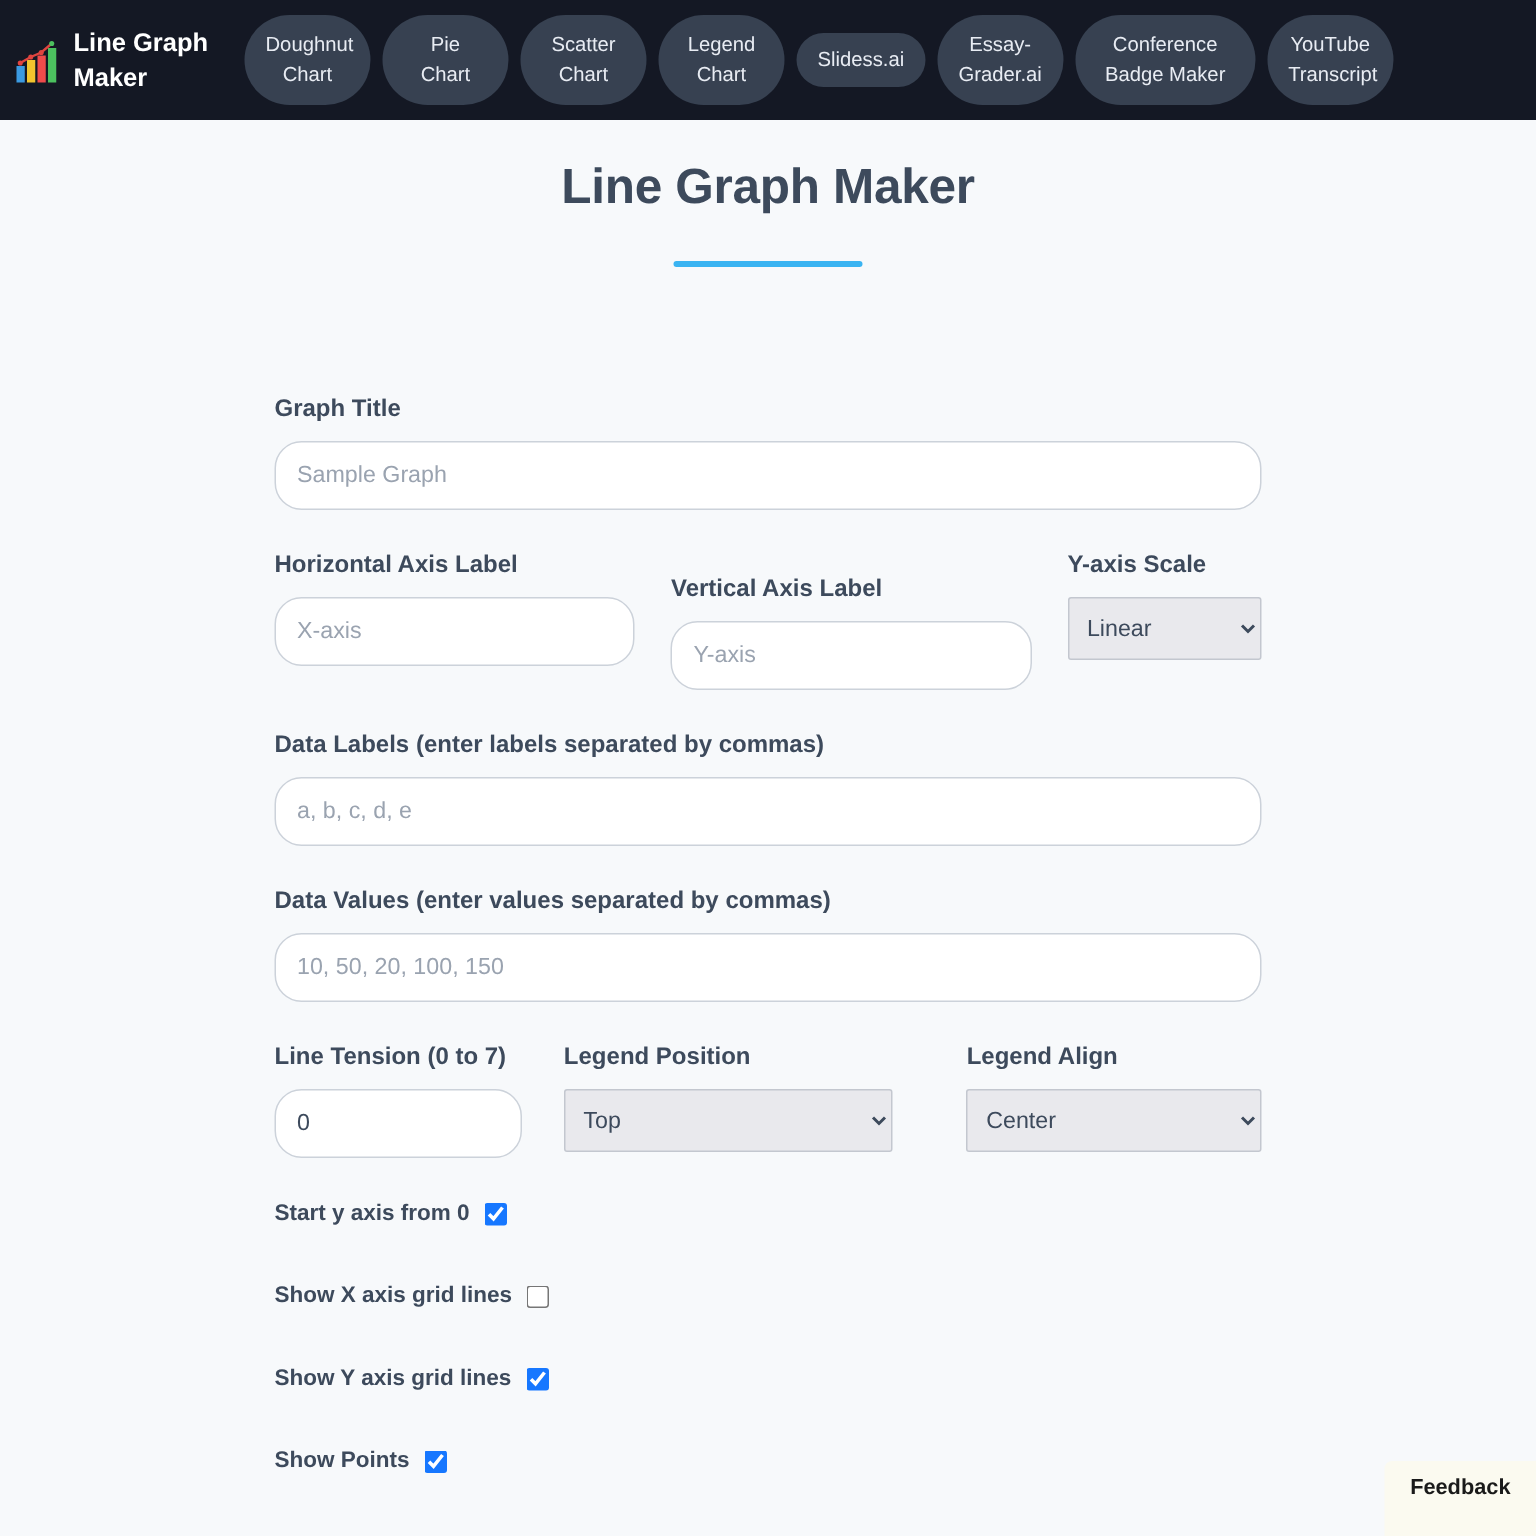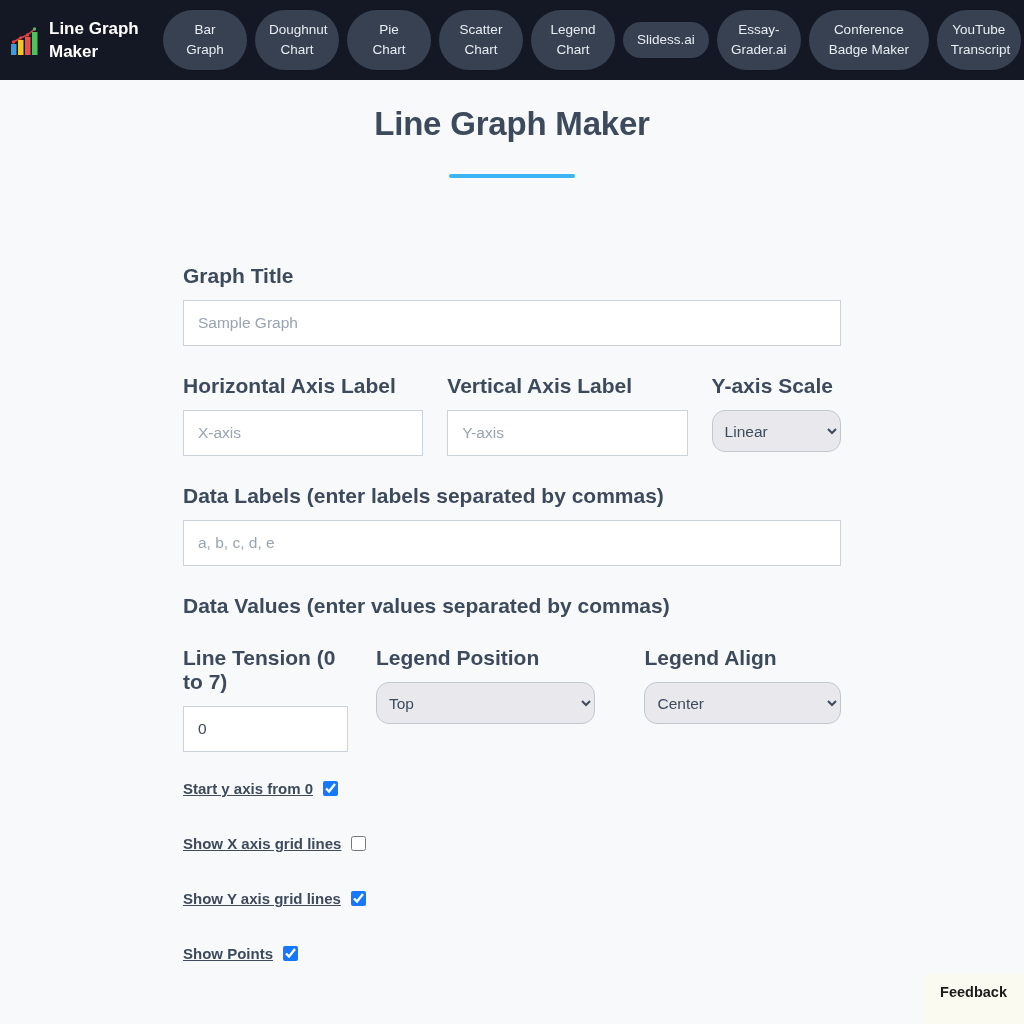--- a/index.html
+++ b/index.html
@@ -92,69 +92,68 @@
     margin: 31px auto 0;
   }
 
   
   .form {
     width: 658px;
     margin: 0 auto;
     padding-top: 86px;
   }
   .field-label {
-    font-size: 21px;
+    font-size: 16px;
     font-weight: bold;
     color: #3d4a5c;
     display: block;
     margin-bottom: 12px;
   }
   .text-input {
     width: 100%;
     height: 46px;
     border: 1px solid #ccd2da;
-    border-radius: 0;
+    border-radius: 18px;
     background: #ffffff;
     font-family: "Liberation Sans", sans-serif;
     font-size: 15.5px;
     color: #3d4a5c;
     padding: 0 14px;
     outline: none;
   }
   .text-input::placeholder { color: #9aa3b0; }
 
   .row { display: flex; }
   .block { margin-bottom: 28px; }
 
   .col-h { width: 260px; margin-right: 24px; }
-  .col-v { width: 260px; margin-right: 24px; }
+  .col-v { width: 260px; margin-right: 24px; margin-top: 16px; }
   .col-s { width: 140px; }
 
   .select {
     width: 100%;
     height: 42px;
     border: 1px solid #c3c7cf;
-    border-radius: 13px;
+    border-radius: 2px;
     background: #e9e9ed;
     font-family: "Liberation Sans", sans-serif;
     font-size: 15.5px;
     color: #3d4a5c;
     padding: 0 8px;
     outline: none;
   }
 
   .tension-col { width: 172px; margin-right: 28px; }
   .legendpos-col { width: 229px; margin-right: 24px; }
   .legendalign-col { width: 205px; margin-left: 25px; }
 
   .check-row {
     display: flex;
-    align-items: center;
+    align-items: flex-end;
     margin-bottom: 38px;
-    text-decoration: underline;
   }
   .check-label {
     font-size: 15px;
     font-weight: bold;
     color: #3d4a5c;
     margin-right: 10px;
   }
   .cb {
     width: 15px;
     height: 15px;
@@ -193,21 +192,20 @@
         <circle cx="3.5" cy="18" r="1.7" fill="#e0443f"></circle>
         <circle cx="10.5" cy="14" r="1.7" fill="#e0443f"></circle>
         <circle cx="17.5" cy="11" r="1.7" fill="#e0443f"></circle>
         <circle cx="24.5" cy="5" r="1.7" fill="#4cc15f"></circle>
       </svg>
     </span>
     <span class="brand-name">Line Graph Maker</span>
   </div>
 
   <nav class="nav">
-    <div class="nav-pill two-line">Bar Graph</div>
     <div class="nav-pill two-line">Doughnut Chart</div>
     <div class="nav-pill two-line">Pie Chart</div>
     <div class="nav-pill two-line">Scatter Chart</div>
     <div class="nav-pill two-line">Legend Chart</div>
     <div class="nav-pill one-line">Slidess.ai</div>
     <div class="nav-pill two-line">Essay-Grader.ai</div>
     <div class="nav-pill two-line wide">Conference Badge Maker</div>
     <div class="nav-pill two-line">YouTube Transcript</div>
 
   </nav>
@@ -240,20 +238,21 @@
     </div>
   </div>
 
   <div class="block">
     <label class="field-label">Data Labels (enter labels separated by commas)</label>
     <input class="text-input" type="text" placeholder="a, b, c, d, e" style="">
   </div>
 
   <div class="block">
     <label class="field-label">Data Values (enter values separated by commas)</label>
+    <input class="text-input" type="text" placeholder="10, 50, 20, 100, 150" style="">
   </div>
 
   <div class="row block">
     <div class="tension-col">
       <label class="field-label">Line Tension (0 to 7)</label>
       <input class="text-input" type="text" value="0" style="">
     </div>
     <div class="legendpos-col">
       <label class="field-label">Legend Position</label>
       <select class="select"><option>Top</option><option>Bottom</option><option>Left</option><option>Right</option></select>

